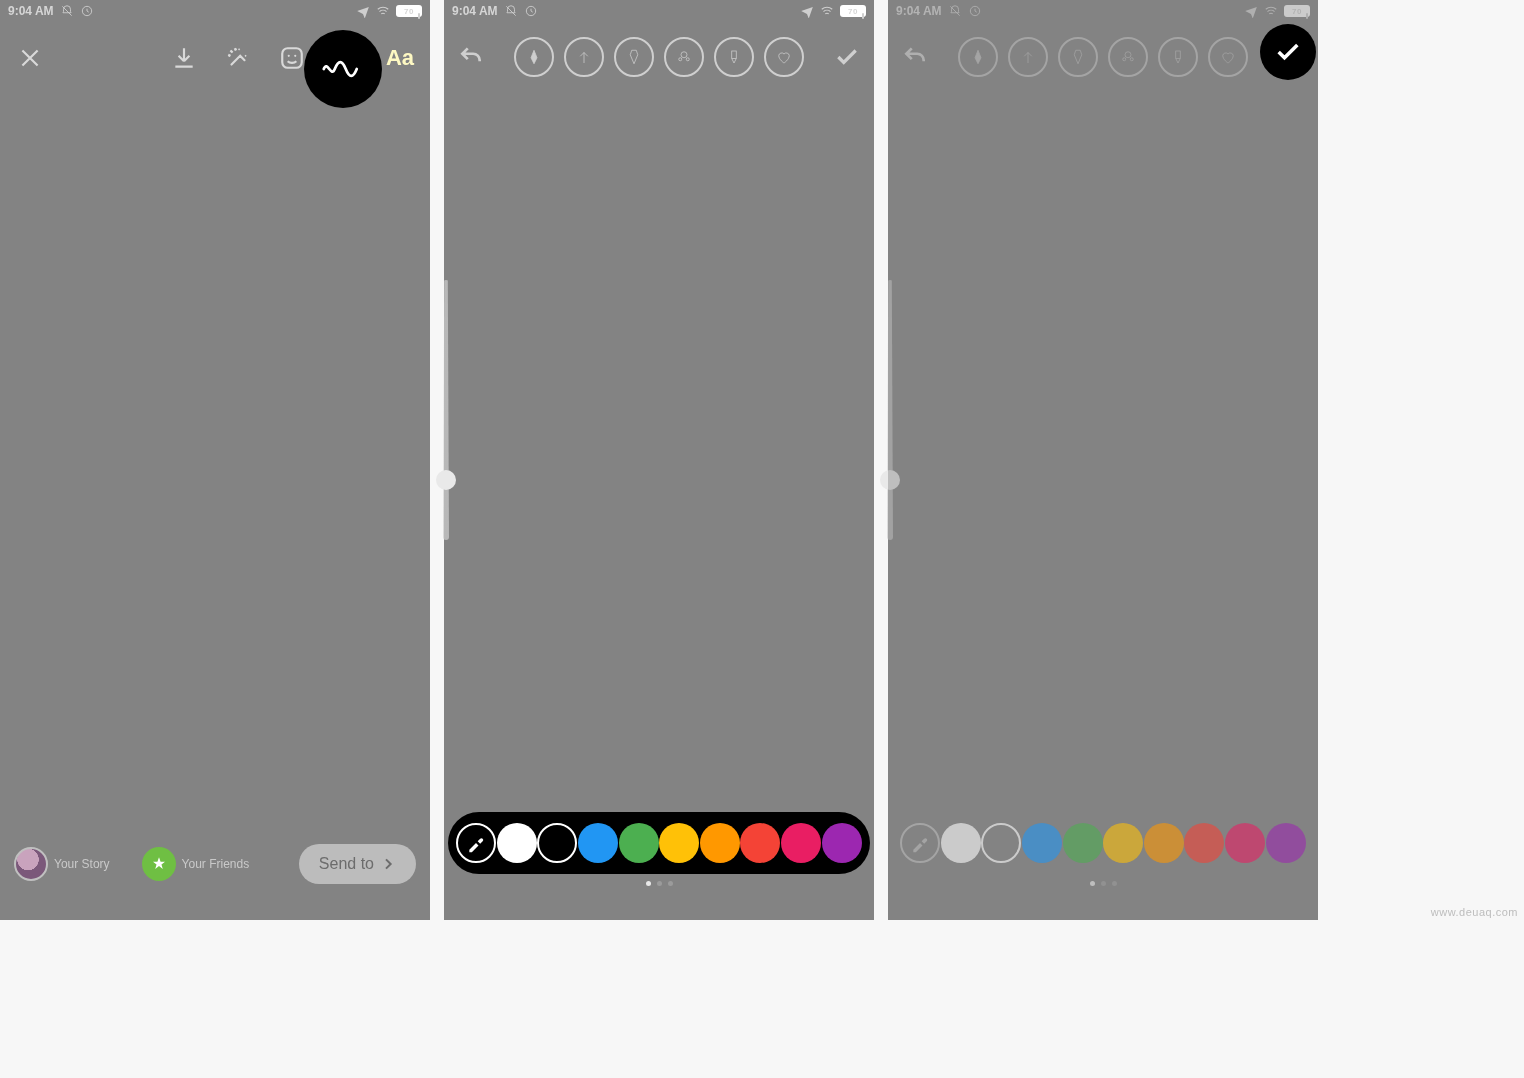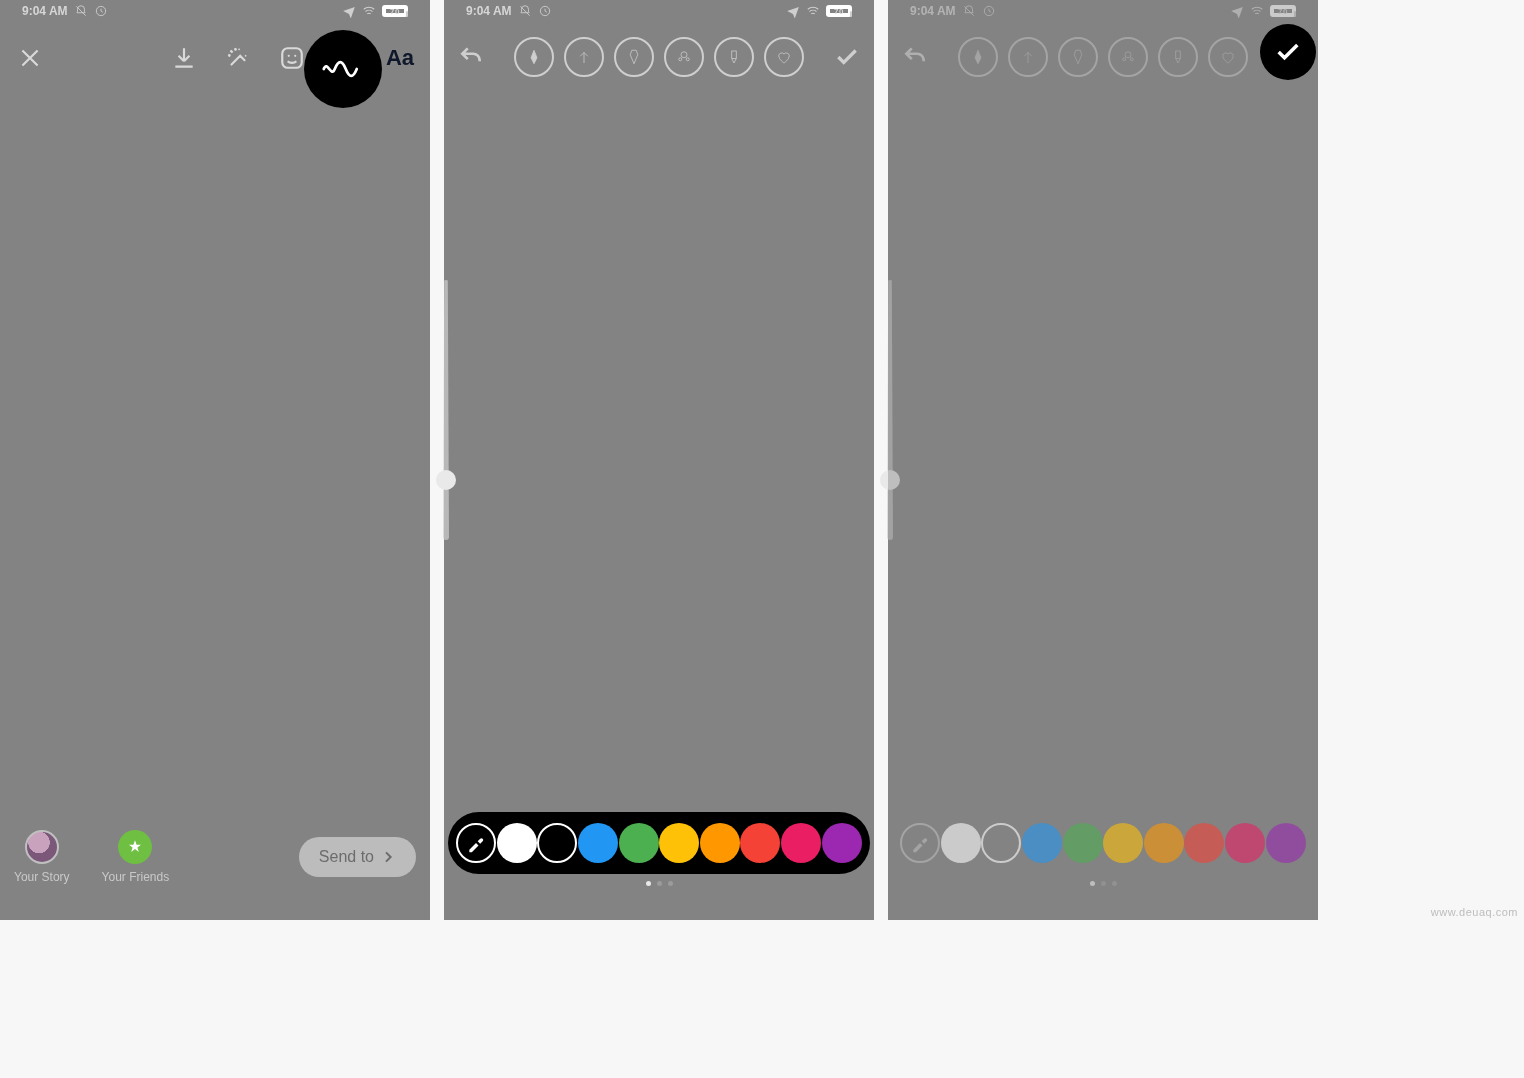--- a/index.html
+++ b/index.html
@@ -16,41 +16,41 @@
     width: 430px; height: 920px;
     background: #838383;
     position: relative;
     color: #cfcfcf;
   }
   .phone.overlay::after{
     content:"";position:absolute;inset:0;background:rgba(130,130,130,0.42);pointer-events:none;
   }
 
   
-  .status-bar { height: 22px; display:flex; align-items:center; justify-content:space-between; padding:0 22px; font-size:12px; font-weight:600; color:#d6d6d6; }
+  .status-bar { height: 22px; display:flex; align-items:center; justify-content:space-between; padding:0 8px; font-size:12px; font-weight:600; color:#d6d6d6; }
   .status-left { display:flex; gap:6px; align-items:center;}
   .status-right { display:flex; gap:6px; align-items:center;}
   .ico { display:inline-flex; width:14px;height:14px; align-items:center;justify-content:center;}
-  .battery { border:4px solid #ffffff; border-radius:3px; width:26px; height:12px; position:relative; font-size:8px; display:flex;align-items:center;justify-content:center; letter-spacing:0.5px;}
+  .battery { border:6px solid #ffffff; border-radius:3px; width:26px; height:12px; position:relative; font-size:8px; display:flex;align-items:center;justify-content:center; letter-spacing:0.5px;}
   .battery::after{content:"";width:2px;height:6px;background:#cfcfcf;position:absolute;right:-4px;top:2px;border-radius:1px;}
 
   
   .topbar { display:flex; align-items:center; justify-content:flex-end; padding:8px 10px 0 10px; gap:14px; position:relative; height:64px;}
   .topbar .left { margin-right:auto; }
   .iconbtn { width:40px;height:40px;display:flex;align-items:center;justify-content:center; color:#d9d9d9; }
   .iconbtn svg { width:26px;height:26px; stroke:#d9d9d9; fill:none; stroke-width:2;}
   .circle-tool { width:40px;height:40px;border-radius:50%;border:2px solid #cfcfcf; display:flex;align-items:center;justify-content:center;}
   .circle-tool svg{stroke:#cfcfcf;fill:#cfcfcf;}
   .ghost-highlight   { width:78px;height:78px;border-radius:50%;background:#000;position:absolute; display:flex;align-items:center;justify-content:center; z-index:20;}
   .ghost-highlight svg{stroke:#fff;fill:none;stroke-width:3;}
-  .Aa { font-weight:700; font-size:22px; color:#0f172a; }
+  .Aa { font-weight:700; font-size:22px; color:#fef9c3; }
 
   
   .share-bar { position:absolute; left:0;right:0;bottom:36px; display:flex; align-items:center; padding:0 14px; gap:32px;}
-  .share-item { display:flex; flex-direction:column; align-items:center; font-size:12px; color:#c9c9c9; gap:6px;}
+  .share-item { display:flex; flex-direction:row; align-items:center; font-size:12px; color:#c9c9c9; gap:6px;}
   .avatar { width:34px;height:34px;border-radius:50%;background:radial-gradient(circle at 40% 35%, #c9a3bd 0 40%, #7b587a 41% 100%); border:2px solid #c0c0c0;}
   .star-circle{width:34px;height:34px;border-radius:50%;background:#6fbf43;display:flex;align-items:center;justify-content:center;}
   .star-circle svg{fill:#fff;width:16px;height:16px;}
   .sendto { margin-left:auto; background:#bcbcbc; color:#6c6c6c; height:40px; padding:0 20px; border-radius:24px; display:flex; align-items:center; gap:6px; font-size:16px; font-weight:500;}
   .sendto svg{stroke:#6c6c6c;width:16px;height:16px;fill:none;stroke-width:3;}
 
   
   .draw-bar { display:flex; align-items:center; justify-content:space-between; padding:6px 6px 0 6px; height:64px;}
   .draw-bar .tools { display:flex; gap:10px; align-items:center;}
   .draw-bar .side { width:42px; display:flex;justify-content:center;}

